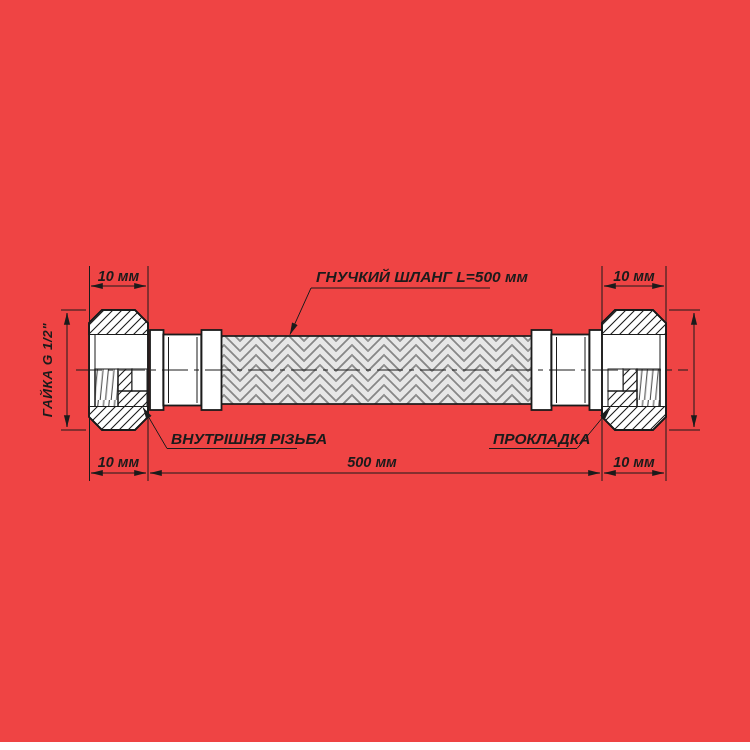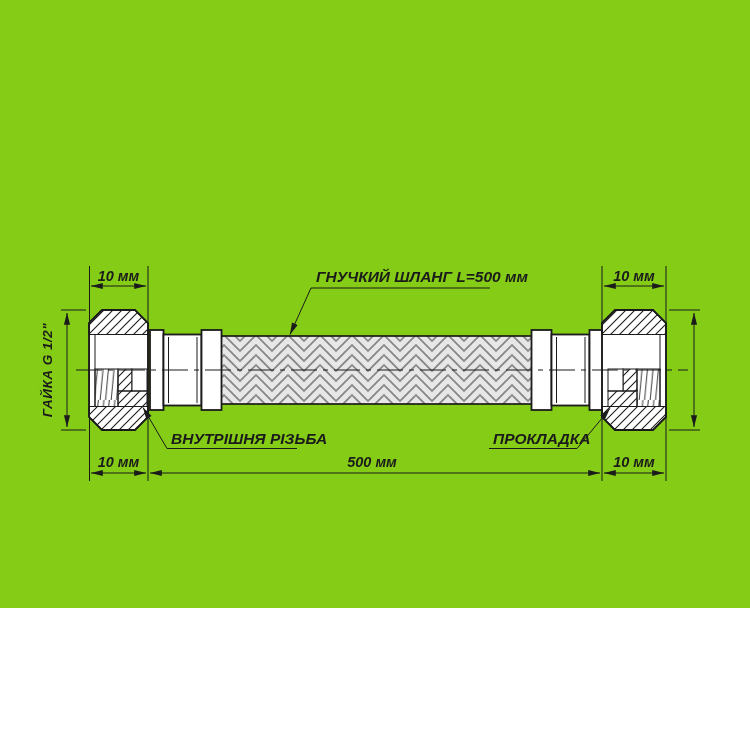--- a/index.html
+++ b/index.html
@@ -1,16 +1,16 @@
 <!DOCTYPE html>
 <html><head>
 <meta charset="utf-8">
 <style>
   html,body{margin:0;padding:0;background:#ffffff;}
-  .stage{position:relative;width:750px;height:608px;background:#84cc16;overflow:hidden;}
+  .stage{position:relative;width:750px;height:742px;background:#ef4444;overflow:hidden;}
   svg{position:absolute;left:0;top:0;}
   text{font-family:"Liberation Sans", sans-serif;font-style:italic;fill:#1b1b1b;}
   .dim-text{font-size:14.5px;font-weight:bold;}
   .callout-text{font-size:15.5px;font-weight:bold;}
   .side-text{font-size:13.5px;font-weight:bold;letter-spacing:0.5px;}
   .thick{stroke:#1b1b1b;stroke-width:1.8;fill:#ffffff;}
   .thin{stroke:#1b1b1b;stroke-width:1;fill:none;}
 </style>
 </head>
 <body>

